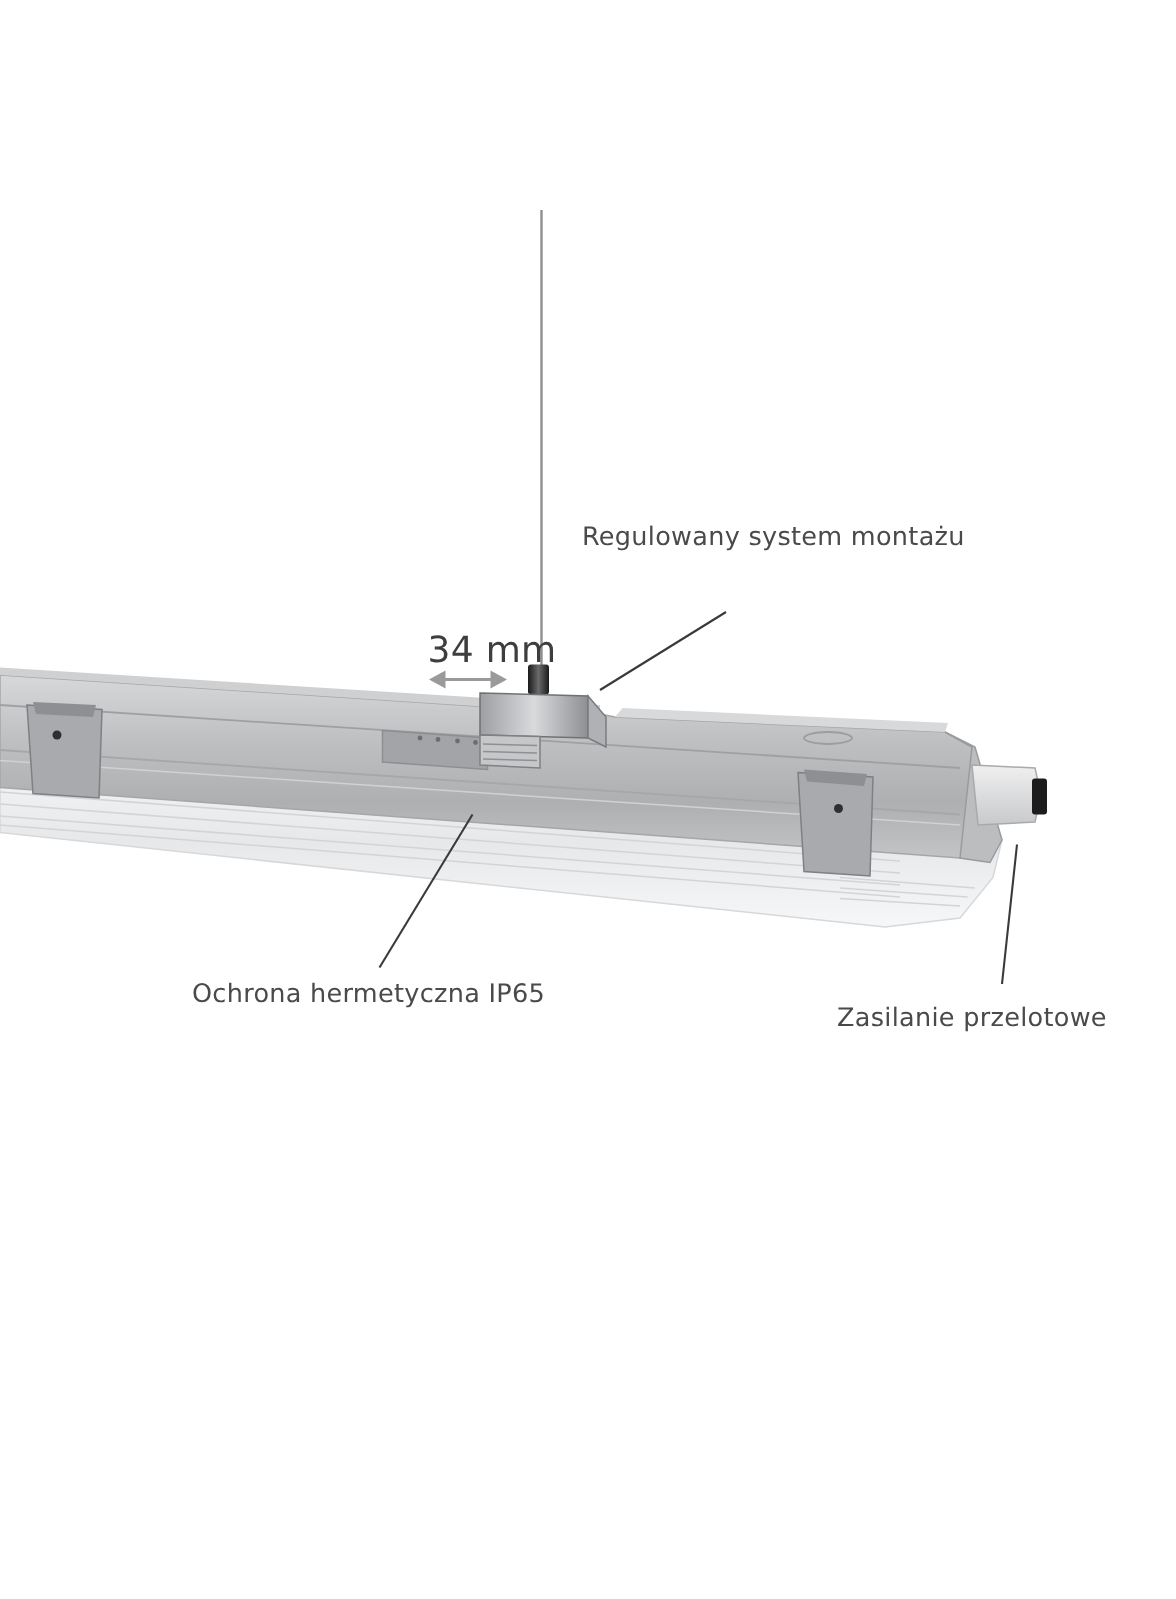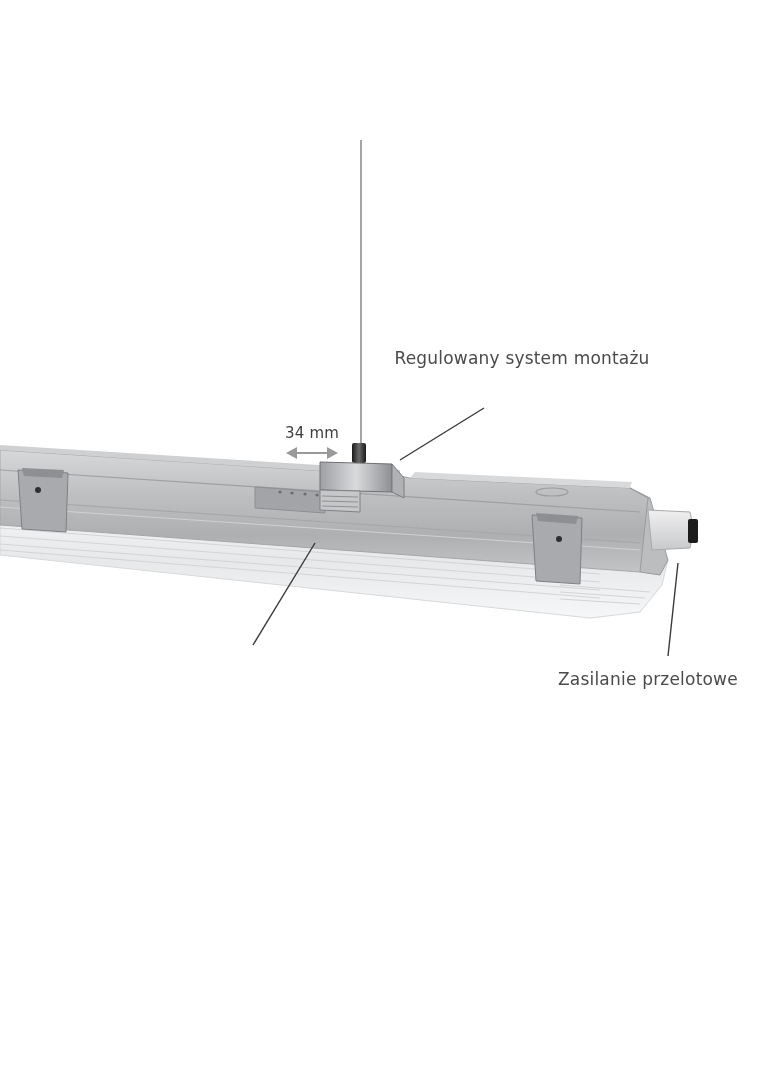--- a/index.html
+++ b/index.html
@@ -1,23 +1,23 @@
 <!DOCTYPE html>
 <html><head>
 <meta charset="utf-8">
 <style>
   html, body { margin: 0; padding: 0; background: #ffffff; }
   body { width: 784px; height: 1066px; position: relative; overflow: hidden;
          font-family: "DejaVu Sans", "Liberation Sans", sans-serif; }
   .canvas { position: absolute; left: 0; top: 0; width: 784px; height: 1066px; }
   .label { position: absolute; color: #4a4a4a; font-size: 17px; letter-spacing: 0.2px;
            white-space: nowrap; line-height: 24px; }
-  .label.center { text-align: center; }
+  .label.center { }
   #lbl-mount { left: 388px; top: 346px; width: 268px; }
-  #lbl-dim { left: 285px; top: 421px; font-size: 15px; color: #3e3e3e; }
+  #lbl-dim { left: 285px; top: 421px; font-size: 24px; color: #3e3e3e; }
   #lbl-ip { left: 128px; top: 651px; }
   #lbl-power { left: 558px; top: 667px; }
   svg { position: absolute; left: 0; top: 0; }
 </style>
 </head>
 <body>
 
 <div class="canvas">
 
   <svg width="784" height="1066" viewBox="0 0 784 1066">
@@ -130,16 +130,17 @@
       <line x1="678" y1="563" x2="668" y2="656"></line>
     </g>
   </svg>
 
   <div id="lbl-mount" class="label center">
     <div>Regulowany system montażu</div>
   </div>
 
   <div id="lbl-dim" class="label">34 mm</div>
 
+  <div id="lbl-ip" class="label">Ochrona hermetyczna IP65</div>
 
   <div id="lbl-power" class="label">Zasilanie przelotowe</div>
 
 </div>
 
 </body></html>

